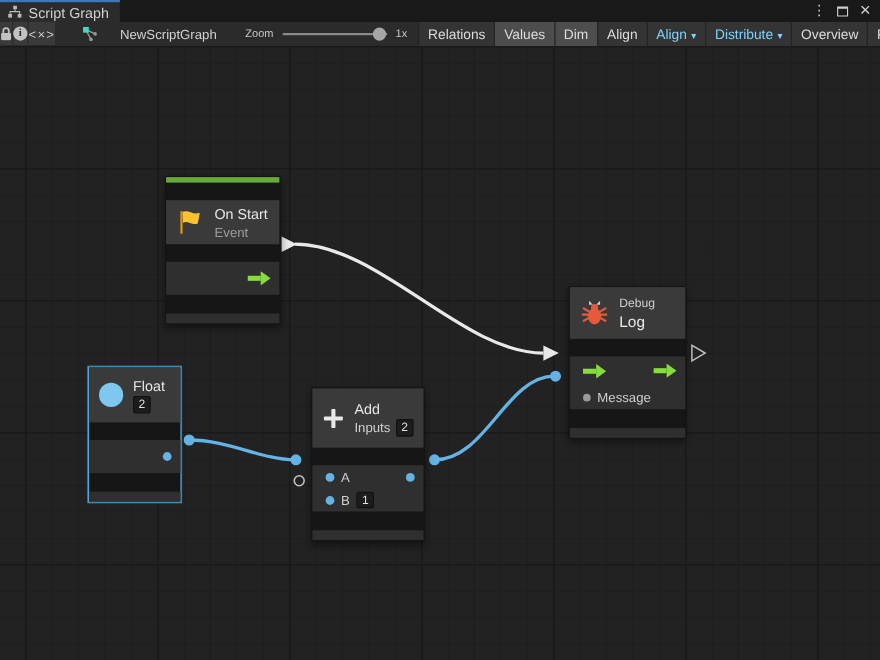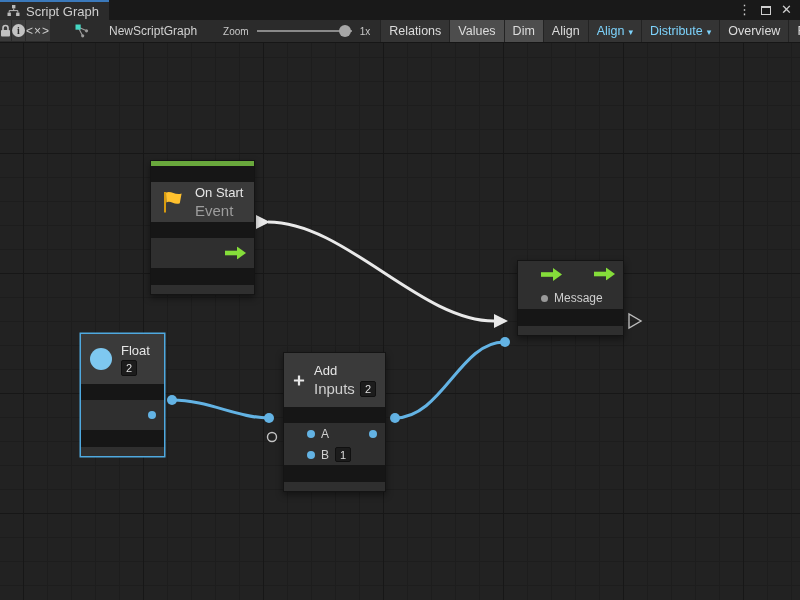--- a/index.html
+++ b/index.html
@@ -53,26 +53,26 @@
   .wires { position:absolute; left:0; top:0; width:800px; height:557px; pointer-events:none; }
 
   
   .node { position:absolute; background:#161616; border:1px solid #141414; display:flex;
           flex-direction:column; gap:16px; box-shadow:0 3px 7px rgba(0,0,0,.45); }
   .node.selected { border:1px solid var(--accent-blue); box-shadow:0 0 0 .5px var(--accent-blue); }
   .evtbar { height:5px; background:var(--event-green); }
   .nhead { background:#3a3a3a; display:flex; align-items:center; gap:9px; padding:6px 9px; }
   .nhead .col { display:flex; flex-direction:column; gap:2px; }
   .ntitle { color:#e6e6e6; font-size:13px; }
-  .nsub { color:#9d9d9d; font-size:15px; }
+  .nsub { color:#9d9d9d; font-size:12px; }
   .nsmall { color:#cfcfcf; font-size:11px; }
   .nbig { color:#e9e9e9; font-size:14px; }
   .nbody { background:#2f2f2f; position:relative; }
   .nfooter { background:#2f2f2f; height:9px; margin-top:1px; }
-  .prow { display:flex; align-items:center; gap:6px; padding:0 23px; color:#cfcfcf; font-size:12px;
+  .prow { display:flex; align-items:center; gap:6px; padding:0 12px; color:#cfcfcf; font-size:12px;
           position:relative; }
   .dot { width:8px; height:8px; border-radius:50%; background:var(--port-blue); flex:none; }
   .dot.gray { background:#9a9a9a; width:7px; height:7px; }
   .valuebox { background:#1c1c1c; border:1px solid #101010; border-radius:2px; color:#dedede;
               font-size:11px; min-width:16px; height:16px; padding:0 4px; display:flex;
               align-items:center; justify-content:center; }
   .garrow { flex:none; }
   .right { position:absolute; right:8px; top:50%; transform:translateY(-50%); }
   .fill-flow { fill:var(--flow-green); }
   .fill-flag { fill:var(--flag-yellow); }
@@ -200,20 +200,40 @@
       <div class="nbody" style="height:30px;">
         <svg class="right garrow" width="21" height="13" viewBox="0 0 21 13">
           <rect class="fill-flow" x="0" y="4.2" width="12" height="4.6"></rect>
           <polygon class="fill-flow" points="12,0 21,6.5 12,13"></polygon>
         </svg>
       </div>
       <div class="nfooter"></div>
     </div>
 
     <div class="node" style="left:517px; top:217px; width:107px;">
+      <div class="nhead" style="height:47px;">
+        <svg width="27" height="25" viewBox="0 0 27 25">
+          <g class="stroke-bug" stroke-width="2" fill="none">
+            <path d="M3,8 L9,11.5"></path>
+              <path d="M2,14 L8.5,14"></path>
+              <path d="M3,20 L9,16.5"></path>
+            <path d="M24,8 L18,11.5"></path>
+              <path d="M25,14 L18.5,14"></path>
+              <path d="M24,20 L18,16.5"></path>
+          </g>
+          <polygon points="8.5,1.5 12,5 8.5,5" fill="#cfcfcf"></polygon>
+          <polygon points="18.5,1.5 15,5 18.5,5" fill="#cfcfcf"></polygon>
+          <circle class="fill-bug" cx="13.5" cy="7.5" r="3.2"></circle>
+          <ellipse class="fill-bug" cx="13.5" cy="15.5" rx="6" ry="7.5"></ellipse>
+        </svg>
+        <div class="col">
+          <span class="nsmall">Debug</span>
+          <span class="nbig">Log</span>
+        </div>
+      </div>
       <div class="nbody">
         <div class="prow" style="height:26px;">
           <svg class="garrow" width="21" height="13" viewBox="0 0 21 13">
             <rect class="fill-flow" x="0" y="4.2" width="12" height="4.6"></rect>
             <polygon class="fill-flow" points="12,0 21,6.5 12,13"></polygon>
           </svg>
           <svg class="right garrow" width="21" height="13" viewBox="0 0 21 13">
             <rect class="fill-flow" x="0" y="4.2" width="12" height="4.6"></rect>
             <polygon class="fill-flow" points="12,0 21,6.5 12,13"></polygon>
           </svg>

